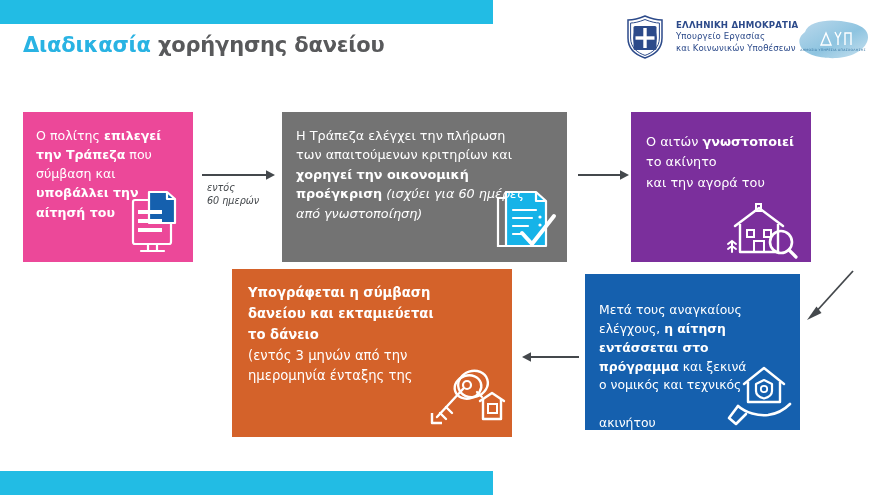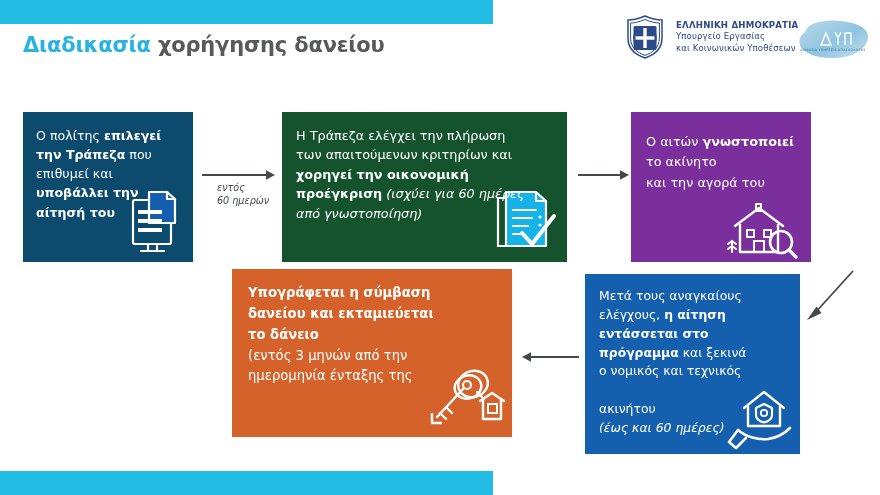--- a/index.html
+++ b/index.html
@@ -101,39 +101,38 @@
   .box i { font-style: italic; }
   .box .ico {
     position: absolute;
     z-index: 1;
     opacity: 1;
   }
 
   #box1 { left: 23px;  top: 112px; width: 170px; height: 150px; background: #1560ae; padding: 14px 13px 0 13px; }
   #box2 { left: 282px; top: 112px; width: 285px; height: 150px; background: #16b3e8; padding: 14px 14px 0 14px; }
   #box3 { left: 631px; top: 112px; width: 180px; height: 150px; background: #7b2f9c; padding: 20px 15px 0 15px; }
-  #box4 { left: 585px; top: 274px; width: 215px; height: 180px; background: #1560ae; padding: 13px 14px 0 14px; }
+  #box4 { left: 585px; top: 274px; width: 215px; height: 156px; background: #1560ae; padding: 27px 14px 0 14px; }
   #box5 { left: 232px; top: 269px; width: 280px; height: 168px; background: #d4622a; padding: 14px 16px 0 16px; }
 
   #box1 .txt { font-size: 12.6px; }
   #box2 .txt { font-size: 12.8px; }
   #box3 .txt { font-size: 12.8px; line-height: 1.6; }
   #box4 .txt { font-size: 12.4px; line-height: 1.52; }
   #box5 .txt { font-size: 13.2px; line-height: 1.58; }
 
   
   .conn { position: absolute; }
   .conn-label {
     position: absolute;
     font-size: 9.6px;
     font-style: italic;
     color: #44484c;
     line-height: 1.35;
     white-space: nowrap;
-    margin-left: 10px;
   }
 </style>
 </head>
 <body>
 
 <div class="slide">
 
   <div class="bar-top" style="background: rgb(34, 188, 228);"></div>
   <div class="bar-bottom" style="background: rgb(34, 188, 228);"></div>
 
@@ -165,34 +164,34 @@
         <stop offset="100%" stop-color="#c9e2f0"></stop>
       </linearGradient>
     </defs>
     <path d="M10 14 C13 4 31 1 46 3 C62 5 74 10 73 20 C72 31 58 39 42 40 C25 41 8 36 5 27 C3 21 6 17 10 14 Z" fill="url(#dypaGrad)"></path>
     <path d="M26 27 L31 15 L36 27 Z" fill="none" stroke="#ffffff" stroke-width="1.4"></path>
     <path d="M40 14 L43 20 L46 14 M43 20 L43 27" fill="none" stroke="#ffffff" stroke-width="1.4"></path>
     <path d="M50 27 L50 15 L56 15 L56 27" fill="none" stroke="#ffffff" stroke-width="1.4"></path>
     <text x="38" y="32.5" font-family="DejaVu Sans, sans-serif" font-size="3.2" fill="#2f6f9e" text-anchor="middle" letter-spacing="0.3">ΔΗΜΟΣΙΑ ΥΠΗΡΕΣΙΑ ΑΠΑΣΧΟΛΗΣΗΣ</text>
   </svg>
 
-  <div class="box" id="box1" style="background: #0c4a6e;">
-    <div class="txt"><span>Ο πολίτης </span><b>επιλεγεί</b><br><b>την Τράπεζα</b><span> που</span><br><span>επιθυμεί και</span><br><b>υποβάλλει την</b><br><b>αίτησή του</b></div>
+  <div class="box" id="box1" style="background: #ec4899;">
+    <div class="txt"><span>Ο πολίτης </span><b>επιλεγεί</b><br><b>την Τράπεζα</b><span> που</span><br><span>σύμβαση και</span><br><b>υποβάλλει την</b><br><b>αίτησή του</b></div>
     <svg class="ico" style="right:6px; bottom:4px; width:68px; height:70px;" viewBox="0 0 68 70">
       <rect x="14" y="12" width="38" height="44" rx="2" fill="none" stroke="#ffffff" stroke-width="2.2"></rect>
       <path d="M30 4 L48 4 L56 11 L56 35 L30 35 Z" fill="#1560ae" stroke="#ffffff" stroke-width="2.2" stroke-linejoin="round"></path>
       <path d="M48 4 L48 11 L56 11" fill="none" stroke="#ffffff" stroke-width="2.2" stroke-linejoin="round"></path>
       <rect x="19" y="22" width="24" height="4" fill="#ffffff"></rect>
       <rect x="19" y="31" width="24" height="4" fill="#ffffff"></rect>
       <rect x="19" y="40" width="24" height="4" fill="#ffffff"></rect>
       <path d="M29 56 L29 62 M38 56 L38 62 M22 63 L45 63" fill="none" stroke="#ffffff" stroke-width="2.2" stroke-linecap="round"></path>
     </svg>
   </div>
 
-  <div class="box" id="box2" style="background: #14532d;">
+  <div class="box" id="box2" style="background: #737373;">
     <div class="txt"><span>Η Τράπεζα ελέγχει την πλήρωση</span><br><span>των απαιτούμενων κριτηρίων και</span><br><b>χορηγεί την οικονομική</b><br><b>προέγκριση</b><i> (ισχύει για 60 ημέρες</i><br><i>από γνωστοποίηση)</i></div>
     <svg class="ico" style="right:7px; bottom:2px; width:72px; height:74px;" viewBox="0 0 72 74">
       <path d="M10 12 L32 12 L32 60 L10 60 Z" fill="none" stroke="#ffffff" stroke-width="2.2"></path>
       <path d="M18 6 L48 6 L58 15 L58 60 L18 60 Z" fill="#16b3e8" stroke="#ffffff" stroke-width="2.2" stroke-linejoin="round"></path>
       <path d="M48 6 L48 15 L58 15" fill="none" stroke="#ffffff" stroke-width="2.2" stroke-linejoin="round"></path>
       <path d="M25 24 L48 24 M25 32 L44 32 M25 40 L40 40 M25 48 L34 48" stroke="#ffffff" stroke-width="2.2" stroke-linecap="round"></path>
       <circle cx="52" cy="31" r="1.6" fill="#ffffff"></circle>
       <circle cx="52" cy="39" r="1.6" fill="#ffffff"></circle>
       <path d="M34 47 L44 58 L66 30" fill="none" stroke="#ffffff" stroke-width="4" stroke-linecap="round" stroke-linejoin="round"></path>
     </svg>

